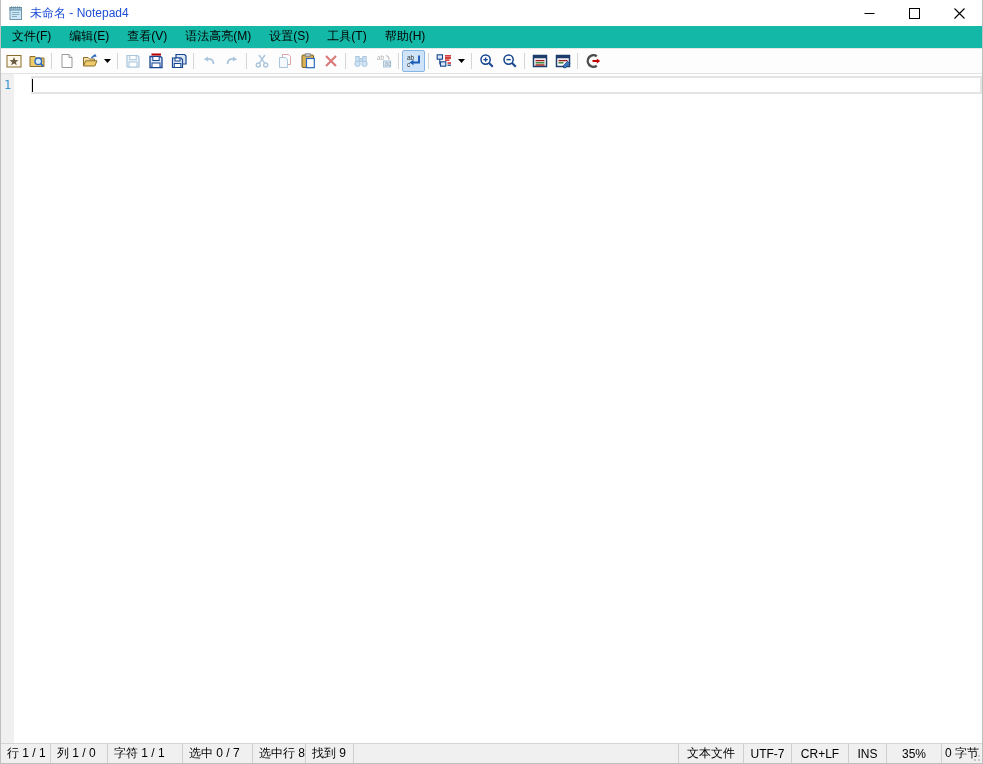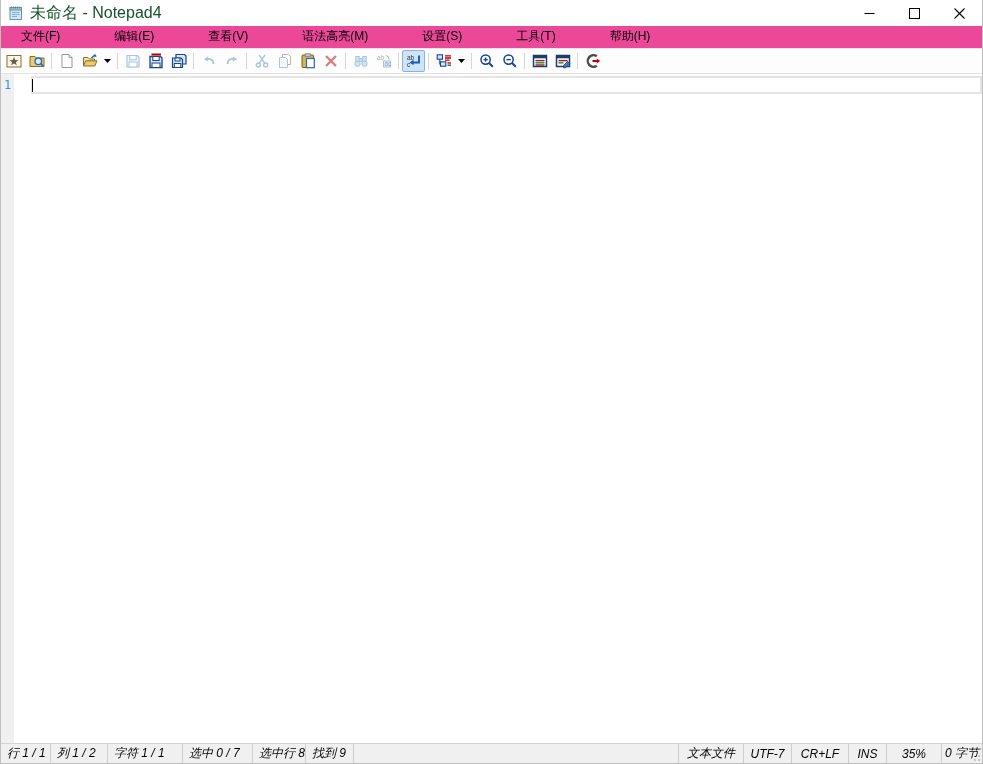--- a/index.html
+++ b/index.html
@@ -7,27 +7,27 @@
   body {
     font-family:"Liberation Sans","DejaVu Sans",sans-serif;
     font-size:12px; color:#000; background:#fff;
     display:flex; flex-direction:column;
     border:1px solid #bfbfbf; border-top:none;
   }
 
   
   .titlebar { height:26px; background:#fff; display:flex; align-items:center; flex:0 0 auto; }
   .titlebar .app-icon { width:16px; height:16px; margin:0 6px 0 7px; }
-  .titlebar .title { font-size:16px; color:#14532d; white-space:nowrap; }
+  .titlebar .title { font-size:12px; color:#1d4ed8; white-space:nowrap; }
   .win-controls { margin-left:auto; display:flex; height:100%; }
   .win-btn { width:45px; height:100%; display:flex; align-items:center; justify-content:center; background:transparent; border:none; cursor:default; }
   .win-btn svg { display:block; }
 
   
-  .menubar { height:23px; background:#ec4899; display:flex; align-items:center; padding-left:11px; border-bottom:1px solid #e5e5e5; flex:0 0 auto;gap:36px; }
+  .menubar { height:23px; background:#14b8a6; display:flex; align-items:center; padding-left:2px; border-bottom:1px solid #e5e5e5; flex:0 0 auto; }
   .menu-item { padding:3px 9px 4px 9px; font-size:12px; color:#000; white-space:nowrap; cursor:default; }
 
   
   .toolbar { height:25px; background:#fdfdfd; display:flex; align-items:center; padding-left:1px; border-bottom:1px solid #e3e3e3; flex:0 0 auto; }
   .tb-btn { width:23px; height:22px; display:flex; align-items:center; justify-content:center; background:transparent; border:1px solid transparent; border-radius:2px; padding:0; }
   .tb-btn svg { display:block; }
   .tb-btn.checked { background:#cfe4f8; border-color:#84b4e4; }
   .tb-drop { width:13px; height:22px; display:flex; align-items:center; justify-content:center; border:1px solid transparent; background:transparent; padding:0; }
   .tb-sep { width:1px; height:16px; background:#d6d6d6; margin:0 3px; flex:0 0 auto; }
 
@@ -36,21 +36,21 @@
   .ln-margin { position:absolute; left:0; top:0; bottom:0; width:13px; background:#f0f0f0; }
   .ln-number { position:absolute; top:4px; left:0; width:13px; text-align:center;
     font-family:"DejaVu Sans Mono","Liberation Mono",monospace; font-size:12px; color:#3a96cf; }
   .caret-line-frame { position:absolute; left:30px; right:0; top:2px; height:18px; border:2px solid #e4e4e4; background:#fff; }
   .caret { position:absolute; left:31px; top:5px; width:1px; height:13px; background:#000; animation:blink 1s steps(1) infinite; }
   @keyframes blink { 50% { opacity:0; } }
 
   
   .statusbar { height:20px; flex:0 0 auto; background:#f0f0f0; border-top:1px solid #d4d4d4;
     display:flex; align-items:stretch; font-size:12px; position:relative; }
-  .sb-seg { display:flex; align-items:center; padding:0 6px; border-right:1px solid #cfcfcf; white-space:nowrap; overflow:hidden;font-style:italic; }
+  .sb-seg { display:flex; align-items:center; padding:0 6px; border-right:1px solid #cfcfcf; white-space:nowrap; overflow:hidden; }
   .sb-seg.right { justify-content:center;text-align:center; }
   .sb-spacer { flex:1 1 auto; border-right:1px solid #cfcfcf; }
   .sb-grip { position:absolute; right:2px; bottom:2px; width:10px; height:10px; }
   .sb-grip i { position:absolute; width:2px; height:2px; background:#c6c6c6; }
   .sb-grip i:nth-child(1){ right:0; bottom:0; }
   .sb-grip i:nth-child(2){ right:4px; bottom:0; }
   .sb-grip i:nth-child(3){ right:0; bottom:4px; }
 </style>
 </head>
 <body>
@@ -308,21 +308,21 @@
 
 <div class="editor">
   <div class="ln-margin"></div>
   <div class="ln-number">1</div>
   <div class="caret-line-frame"></div>
   <div class="caret"></div>
 </div>
 
 <div class="statusbar">
   <div class="sb-seg" style="width:50px">行 1 / 1</div>
-  <div class="sb-seg" style="width:57px">列 1 / 2</div>
+  <div class="sb-seg" style="width:57px">列 1 / 0</div>
   <div class="sb-seg" style="width:75px">字符 1 / 1</div>
   <div class="sb-seg" style="width:70px">选中 0 / 7</div>
   <div class="sb-seg" style="width:53px">选中行 8</div>
   <div class="sb-seg" style="width:48px">找到 9</div>
   <div class="sb-spacer"></div>
   <div class="sb-seg right" style="width:65px">文本文件</div>
   <div class="sb-seg right" style="width:48px">UTF-7</div>
   <div class="sb-seg right" style="width:57px">CR+LF</div>
   <div class="sb-seg right" style="width:38px">INS</div>
   <div class="sb-seg right" style="width:55px">35%</div>

